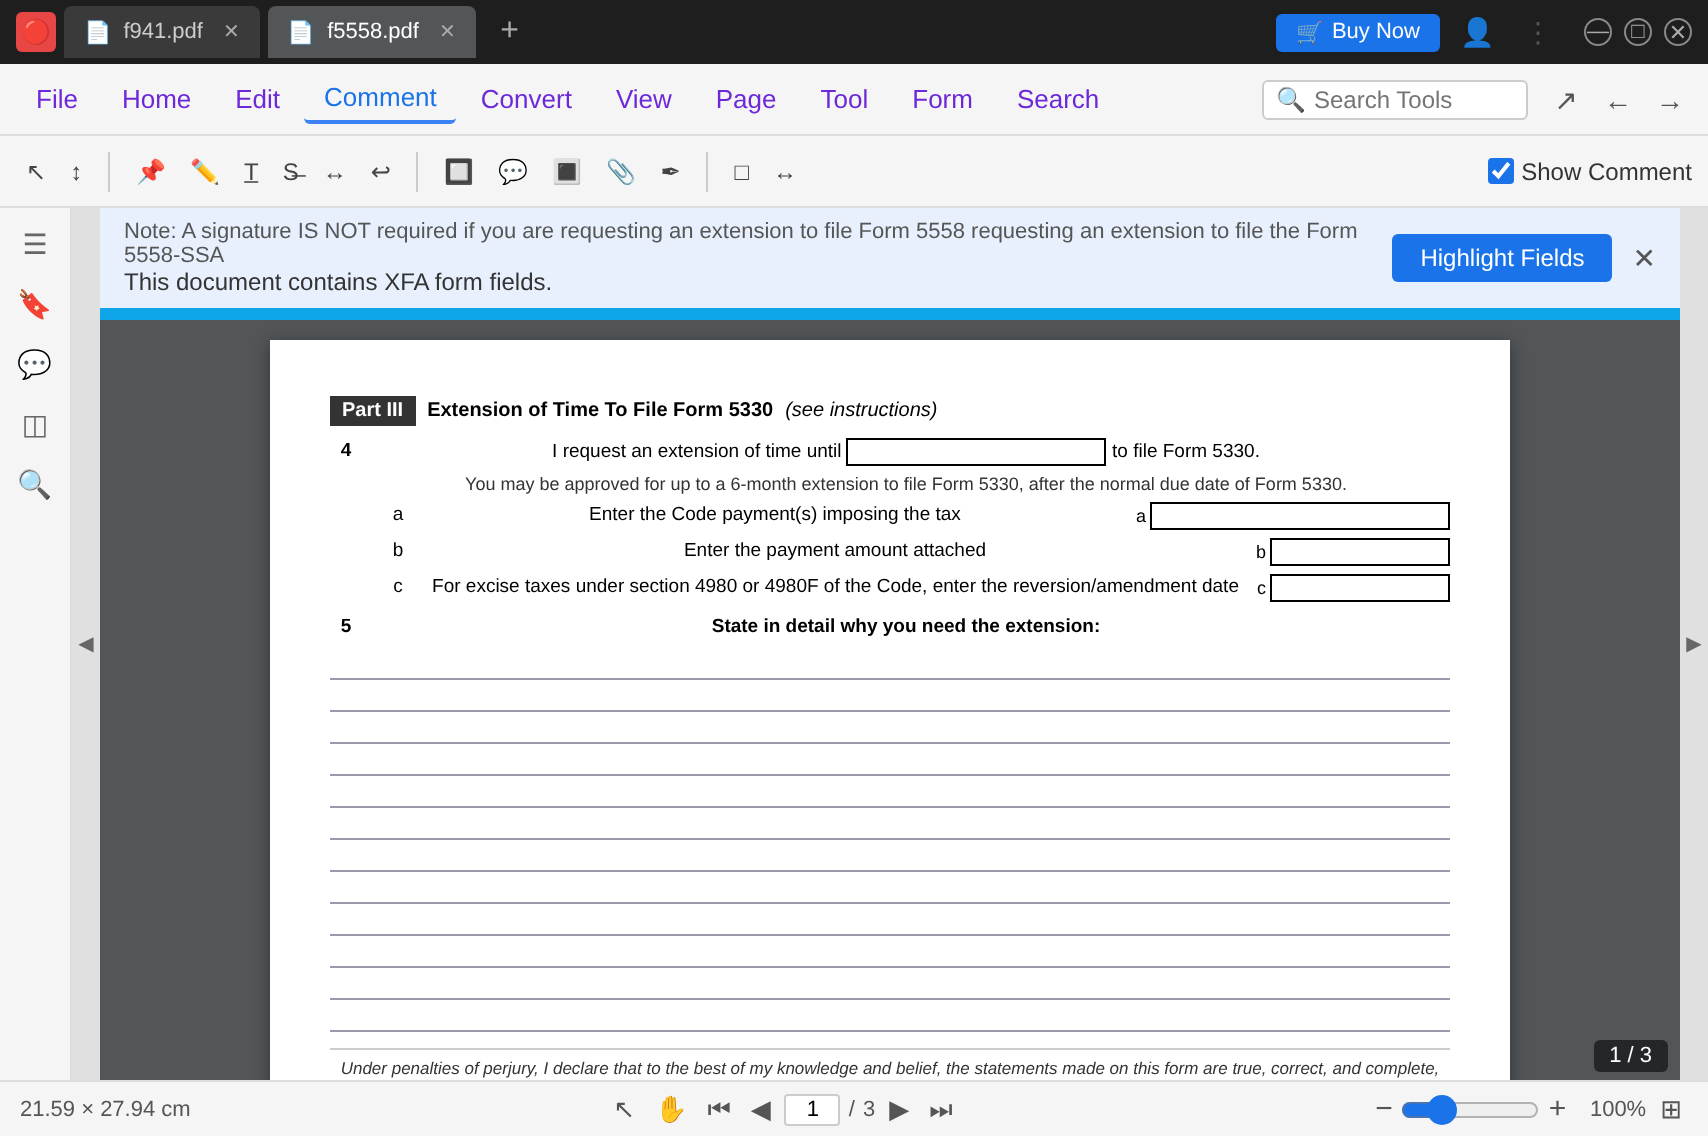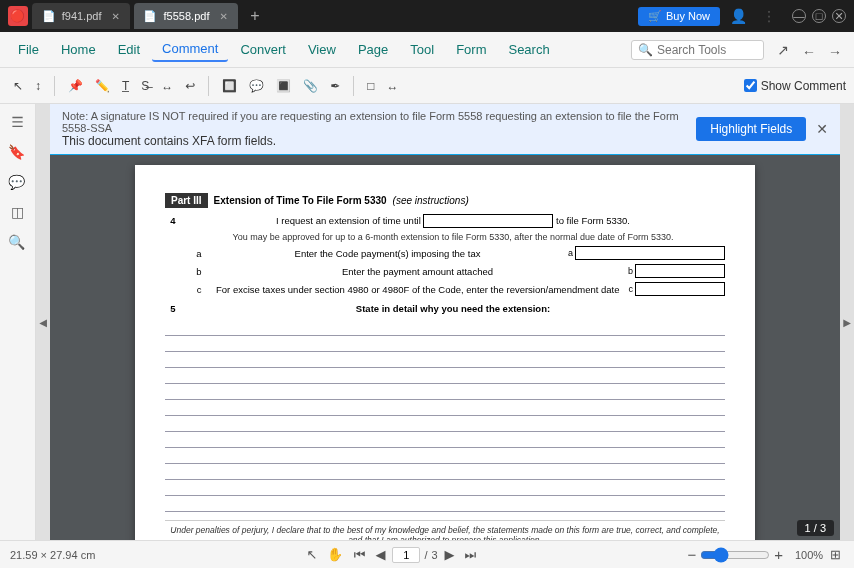--- a/index.html
+++ b/index.html
@@ -36,21 +36,21 @@
       height: 36px;
       background: #f5f5f5;
       display: flex;
       align-items: center;
       padding: 0 8px;
       gap: 2px;
       flex-shrink: 0;
       border-bottom: 1px solid #ddd;
     }
     .menu-item {
-      padding: 4px 10px; font-size: 13px; color: #0f766e; cursor: pointer; border-radius: 3px;
+      padding: 4px 10px; font-size: 13px; color: #6d28d9; cursor: pointer; border-radius: 3px;
     }
     .menu-item.active { color: #1a73e8; border-bottom: 2px solid #3b82f6; }
     .menu-search { margin-left: auto; display: flex; align-items: center; gap: 4px; }
     .search-box { display: flex; align-items: center; background: #fff; border: 1px solid #ccc; border-radius: 3px; padding: 2px 6px; font-size: 12px; gap: 4px; }
     .search-box input { border: none; outline: none; font-size: 12px; width: 100px; }
     .menu-right-icons { display: flex; align-items: center; gap: 4px; margin-left: 6px; }
     .icon-btn { width: 22px; height: 22px; display: flex; align-items: center; justify-content: center; cursor: pointer; color: #555; font-size: 14px; }
 
     
     #toolbar {
@@ -95,21 +95,21 @@
       flex: 1;
       display: flex;
       flex-direction: column;
       overflow: hidden;
       position: relative;
     }
 
     
     #xfa-banner {
       background: #e8f0fe;
-      border-bottom: 1px solid #0ea5e9;
+      border-bottom: 6px solid #0ea5e9;
       padding: 6px 12px;
       display: flex;
       align-items: center;
       justify-content: space-between;
       font-size: 12px;
       color: #333;
       flex-shrink: 0;
     }
     .xfa-text { flex: 1; }
     .xfa-text .note { font-size: 11px; color: #555; }

